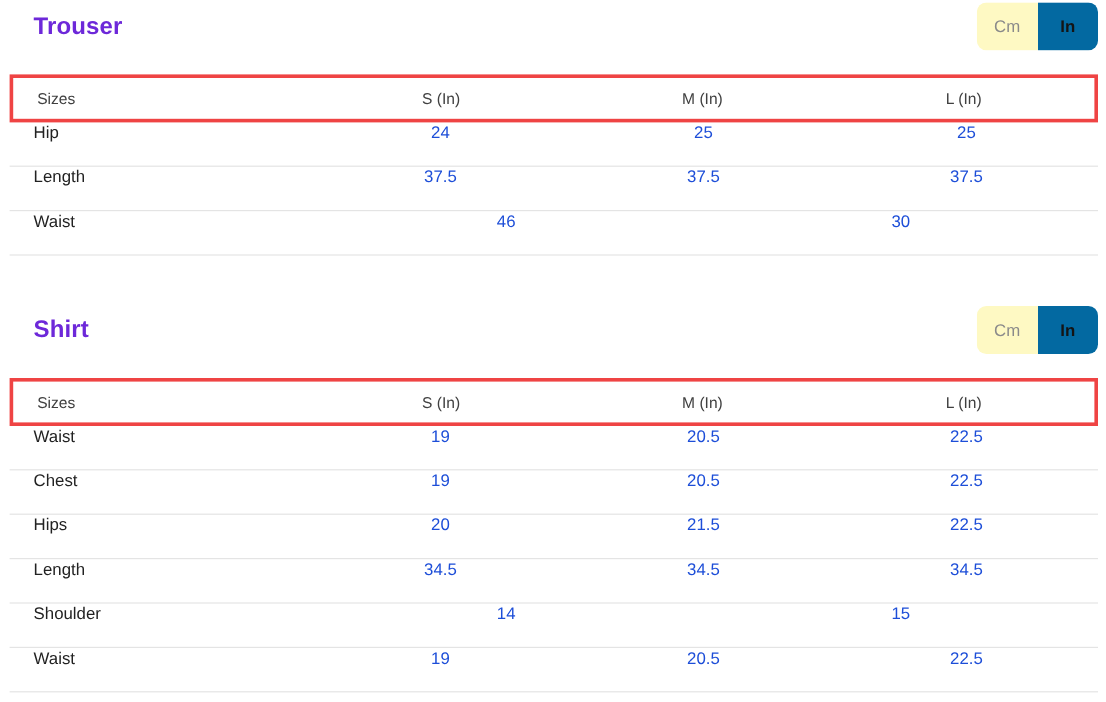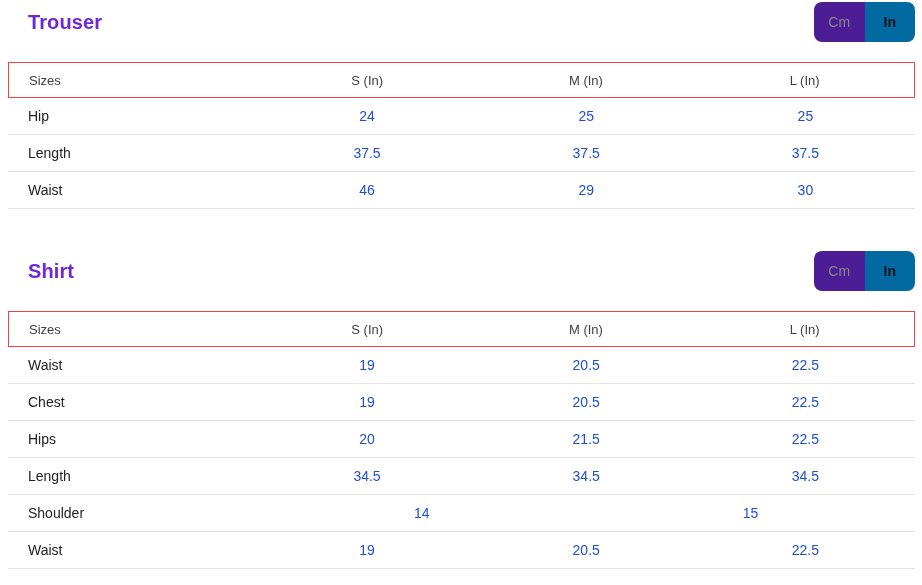--- a/index.html
+++ b/index.html
@@ -41,36 +41,35 @@
     display: flex;
     align-items: center;
     justify-content: center;
     font-size: 14px;
     cursor: pointer;
     user-select: none;
     border: none;
     background: none;
     font-family: inherit;
   }
-  .seg-cm { background: #4c1d95; color: #8a8a8a; font-weight: 400; }
+  .seg-cm { background: #fef9c3; color: #8a8a8a; font-weight: 400; }
   .seg-in { background: #0369a1; color: #141414; font-weight: 700; }
 
   .size-table { margin-top: 18px; }
   .thead {
     display: flex;
     align-items: center;
     height: 34px;
-    border: 1px solid #ef4444;
+    border: 3px solid #ef4444;
     font-size: 13px;
     color: #404040;
     box-sizing: content-box;
   }
   .trow {
     display: flex;
-    align-items: center;
     height: 36px;
     border-bottom: 1px solid #e4e4e4;
     font-size: 14px;
   }
   .cell-label {
     flex: 0 0 27.5%;
     padding-left: 20px;
     box-sizing: border-box;
     color: #222222;
   }
@@ -112,21 +111,20 @@
   <div class="trow">
     <div class="cell-label">Length</div>
     <div class="cell-val">37.5</div>
     <div class="cell-val">37.5</div>
     <div class="cell-val">37.5</div>
   </div>
 
   <div class="trow">
     <div class="cell-label">Waist</div>
     <div class="cell-val">46</div>
-    <div class="cell-val">29</div>
     <div class="cell-val">30</div>
   </div>
 </div>
     </div>
   </div>
 
   <div class="section">
     <div class="section-header">
       <div class="section-title">Shirt</div>
       <div class="unit-toggle">

